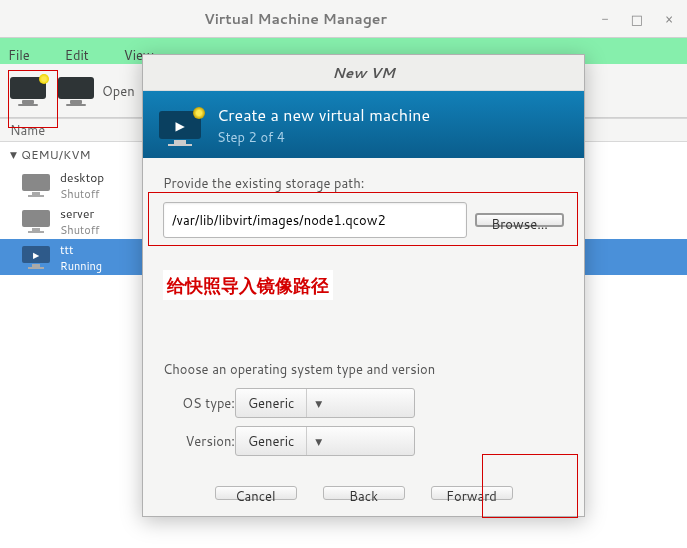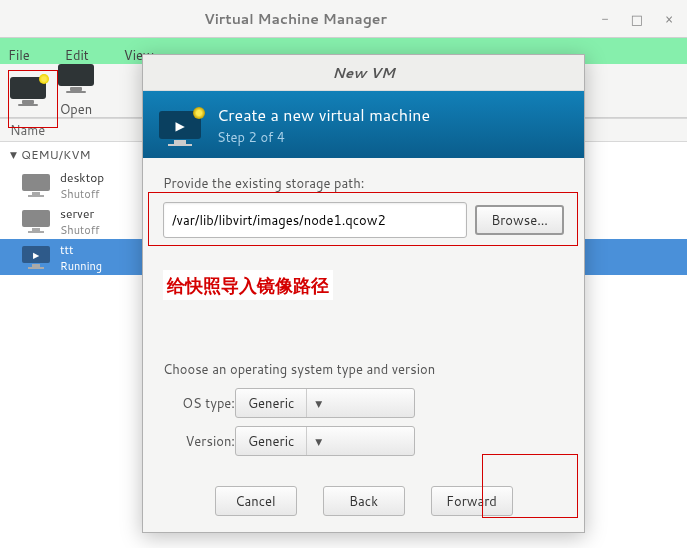--- a/index.html
+++ b/index.html
@@ -9,21 +9,21 @@
 .main-titlebar { height: 38px; display: flex; align-items: center; padding: 0 8px; background: #f5f5f4; border-bottom: 1px solid #d0d0d0; }
 .main-titlebar .title { flex: 1; text-align: center; color: #777; font-size: 14px; font-weight: bold; }
 .main-titlebar .win-btn { width: 20px; height: 20px; margin-left: 12px; color: #888; font-size: 13px; display: flex; align-items: center; justify-content: center; }
 
 
 .menubar { height: 26px; display: flex; align-items: flex-end; padding: 0 8px; gap: 35px; background: #86efac; }
 .menubar span { color: #444; font-size: 13px; }
 
 
 .toolbar { height: 54px; display: flex; align-items: center; padding: 0 10px; gap: 12px; background: #f5f5f4; border-bottom: 1px solid #d0d0d0; }
-.tool-btn { display: flex; align-items: center; gap: 8px; flex-direction: column; }
+.tool-btn { display: flex; align-items: center; gap: 8px; }
 .monitor-icon { width: 36px; height: 28px; position: relative; }
 .monitor-icon .screen { width: 36px; height: 22px; background: #2e3436; border-radius: 3px; position: relative; }
 .monitor-icon .stand { width: 12px; height: 4px; background: #888; margin: 1px auto 0; border-radius: 1px; }
 .monitor-icon .base { width: 20px; height: 2px; background: #888; margin: 0 auto; border-radius: 1px; }
 .monitor-icon.new .screen::after { content: ""; position: absolute; top: -3px; right: -3px; width: 10px; height: 10px; background: radial-gradient(circle, #fce94f 30%, #edd400 70%); border-radius: 50%; }
 .tool-label { color: #555; font-size: 13px; }
 
 
 .redbox { position: absolute; border: 1.5px solid #d40000; pointer-events: none; }
 .redbox1 { left: 8px; top: 70px; width: 50px; height: 58px; }
@@ -60,21 +60,21 @@
 .dialog-banner .big-icon .screen::after { content: ""; position: absolute; top: -4px; right: -4px; width: 12px; height: 12px; background: radial-gradient(circle, #fce94f 30%, #c4a000 70%); border-radius: 50%; }
 .dialog-banner .big-icon .stand { width: 12px; height: 4px; background: #ccc; margin: 1px auto 0; }
 .dialog-banner .big-icon .base { width: 24px; height: 2px; background: #ccc; margin: 0 auto; }
 .dialog-banner .btxt .btitle { font-size: 16px; color: #fff; }
 .dialog-banner .btxt .bstep { font-size: 13px; color: #a8d0e8; margin-top: 2px; }
 
 .dialog-body { padding: 16px 20px 10px; }
 .section-label { color: #555; font-size: 13px; margin-bottom: 10px; }
 .path-row { display: flex; gap: 8px; align-items: center; margin-bottom: 12px; }
 .path-input { flex: 1; height: 36px; border: 1px solid #b8b8b8; border-radius: 3px; padding: 0 8px; font-size: 13px; background: #fff; box-shadow: inset 0 1px 2px rgba(0,0,0,0.08); }
-.btn { height: 30px; padding: 0 14px; border: 1px solid #b8b8b8; border-radius: 3px; background: linear-gradient(#fdfdfd, #e8e8e8); font-size: 13px; color: #333; cursor: pointer; }
+.btn { height: 14px; padding: 0 14px; border: 1px solid #b8b8b8; border-radius: 3px; background: linear-gradient(#fdfdfd, #e8e8e8); font-size: 13px; color: #333; cursor: pointer; }
 .browse-btn { border: 2px solid #999; }
 
 .annot-text { color: #d40000; font-size: 18px; font-weight: bold; background: #fff; display: inline-block; padding: 2px 4px; margin-top: 20px; margin-bottom: 60px; }
 
 .os-row { display: flex; align-items: center; margin: 8px 0; }
 .os-row .lbl { width: 72px; text-align: right; color: #555; font-size: 13px; }
 .combo { display: flex; align-items: center; border: 1px solid #b8b8b8; border-radius: 3px; background: linear-gradient(#fdfdfd, #e8e8e8); height: 30px; }
 .combo .combo-text { padding: 0 12px; font-size: 13px; color: #333; }
 .combo .combo-arrow { width: 24px; height: 100%; border-left: 1px solid #ccc; display: flex; align-items: center; justify-content: center; color: #555; font-size: 9px; }
 .combo.wide { width: 180px; }

